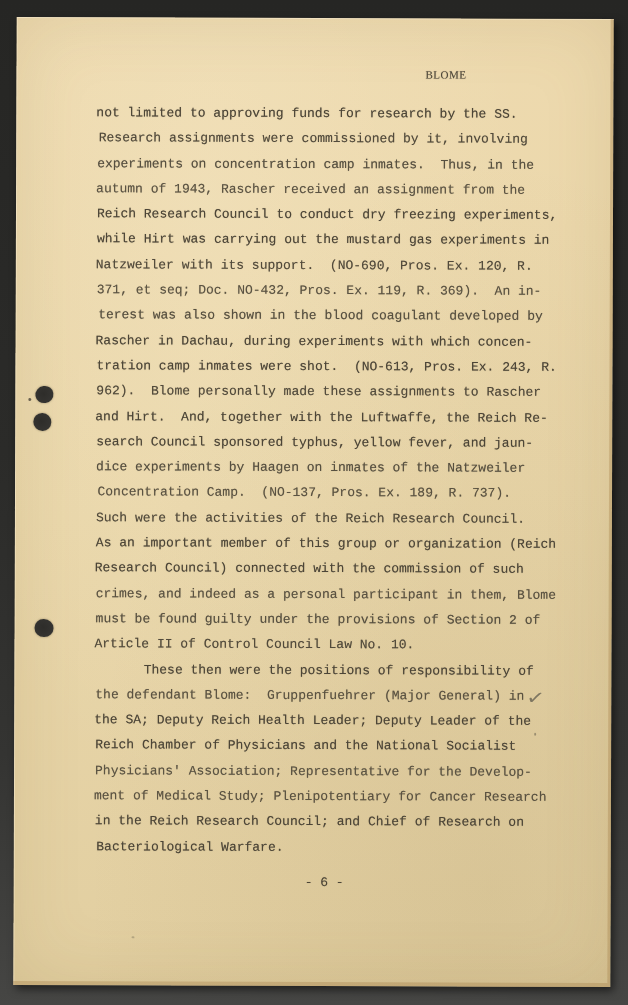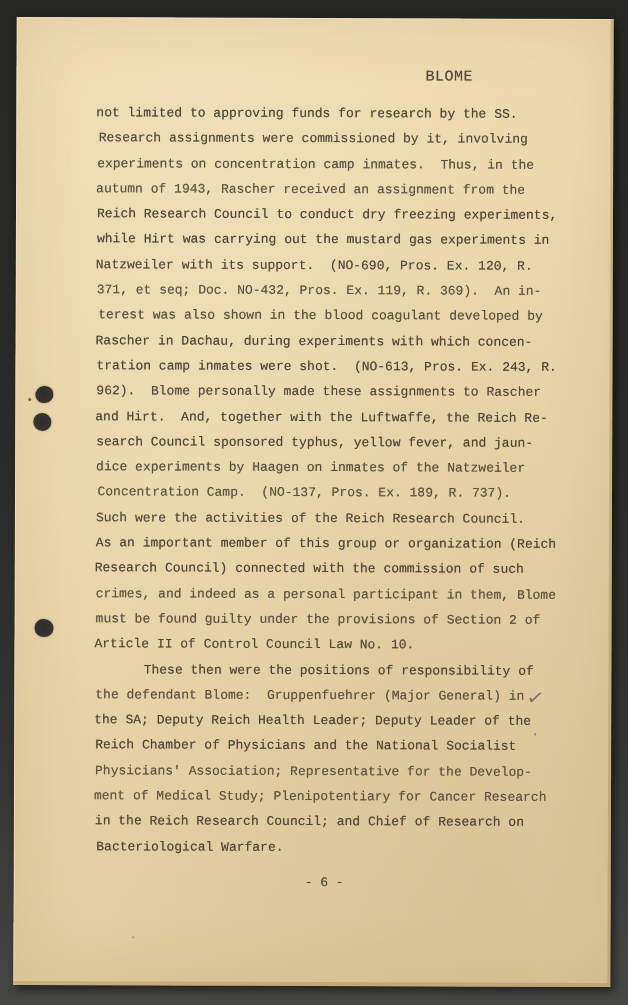--- a/index.html
+++ b/index.html
@@ -16,22 +16,23 @@
       linear-gradient(176deg,#eedaaf 0%,#e9d6a9 50%,#e1cea0 100%);
     box-shadow:
       inset -3px -4px 0 rgba(155,115,60,0.30),
       inset 1px 1px 0 rgba(255,245,220,0.45),
       inset 0 0 70px rgba(130,100,45,0.14),
       3px 4px 9px rgba(0,0,0,0.55);
     transform:rotate(0.2deg);
   }
   .page-header{
     position:absolute;left:409px;top:50px;
-    font-size:15px;letter-spacing:0.5px;color:#4e4739;
+    font-size:11px;letter-spacing:0.5px;color:#4e4739;
     text-shadow:0 0 1px rgba(78,71,57,0.45);
+    font-family:Liberation Serif, serif;
   }
   .text-block{
     position:absolute;left:81px;top:83px;width:490px;
     font-size:13px;line-height:25.3px;color:#4c4537;
     text-shadow:0 0 0.7px rgba(76,69,55,0.55);
   }
   .line{white-space:pre;}
   .line:nth-child(3n+1){transform:translateX(-1px);}
   .line:nth-child(7n+2){transform:translateX(1.5px);}
   .line:nth-child(4n){opacity:0.90;}

